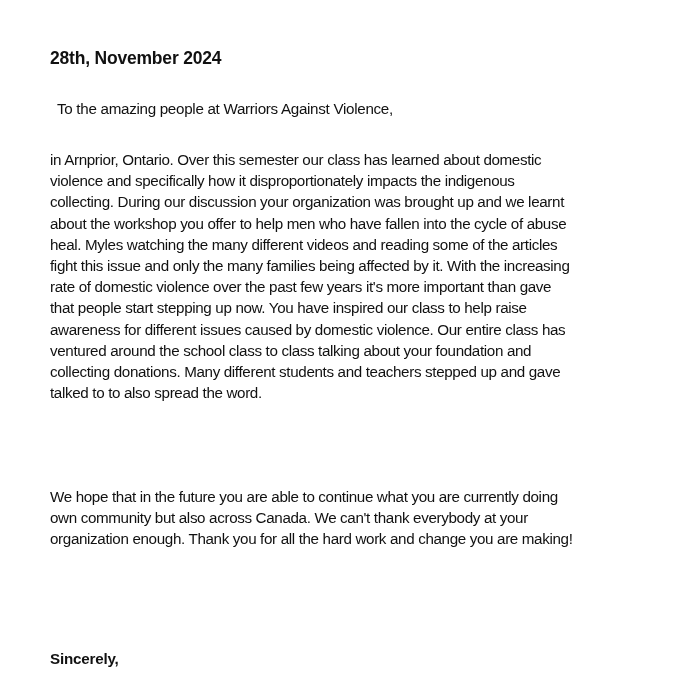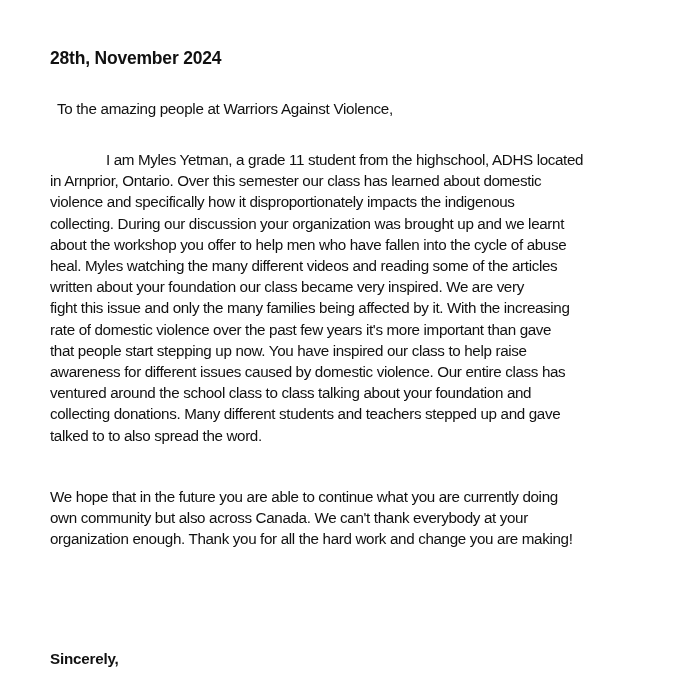--- a/index.html
+++ b/index.html
@@ -64,27 +64,25 @@
     }
   </style>
 </head>
 <body>
 
 <div class="page">
   <div class="date">28th, November 2024</div>
   <div class="salutation">To the amazing people at Warriors Against Violence,</div>
 
   <div class="para para1">
-    <span class="line first">I am Myles Yetman, a grade 11 student from the highschool, ADHS located</span>
     <span class="line">in Arnprior, Ontario. Over this semester our class has learned about domestic</span>
     <span class="line">violence and specifically how it disproportionately impacts the indigenous</span>
     <span class="line">collecting. During our discussion your organization was brought up and we learnt</span>
     <span class="line">about the workshop you offer to help men who have fallen into the cycle of abuse</span>
     <span class="line">heal. Myles watching the many different videos and reading some of the articles</span>
-    <span class="line">written about your foundation our class became very inspired. We are very</span>
     <span class="line">fight this issue and only the many families being affected by it. With the increasing</span>
     <span class="line">rate of domestic violence over the past few years it's more important than gave</span>
     <span class="line">that people start stepping up now. You have inspired our class to help raise</span>
     <span class="line">awareness for different issues caused by domestic violence. Our entire class has</span>
     <span class="line">ventured around the school class to class talking about your foundation and</span>
     <span class="line">collecting donations. Many different students and teachers stepped up and gave</span>
     <span class="line">talked to to also spread the word.</span>
   </div>
 
   <div class="para para2">

